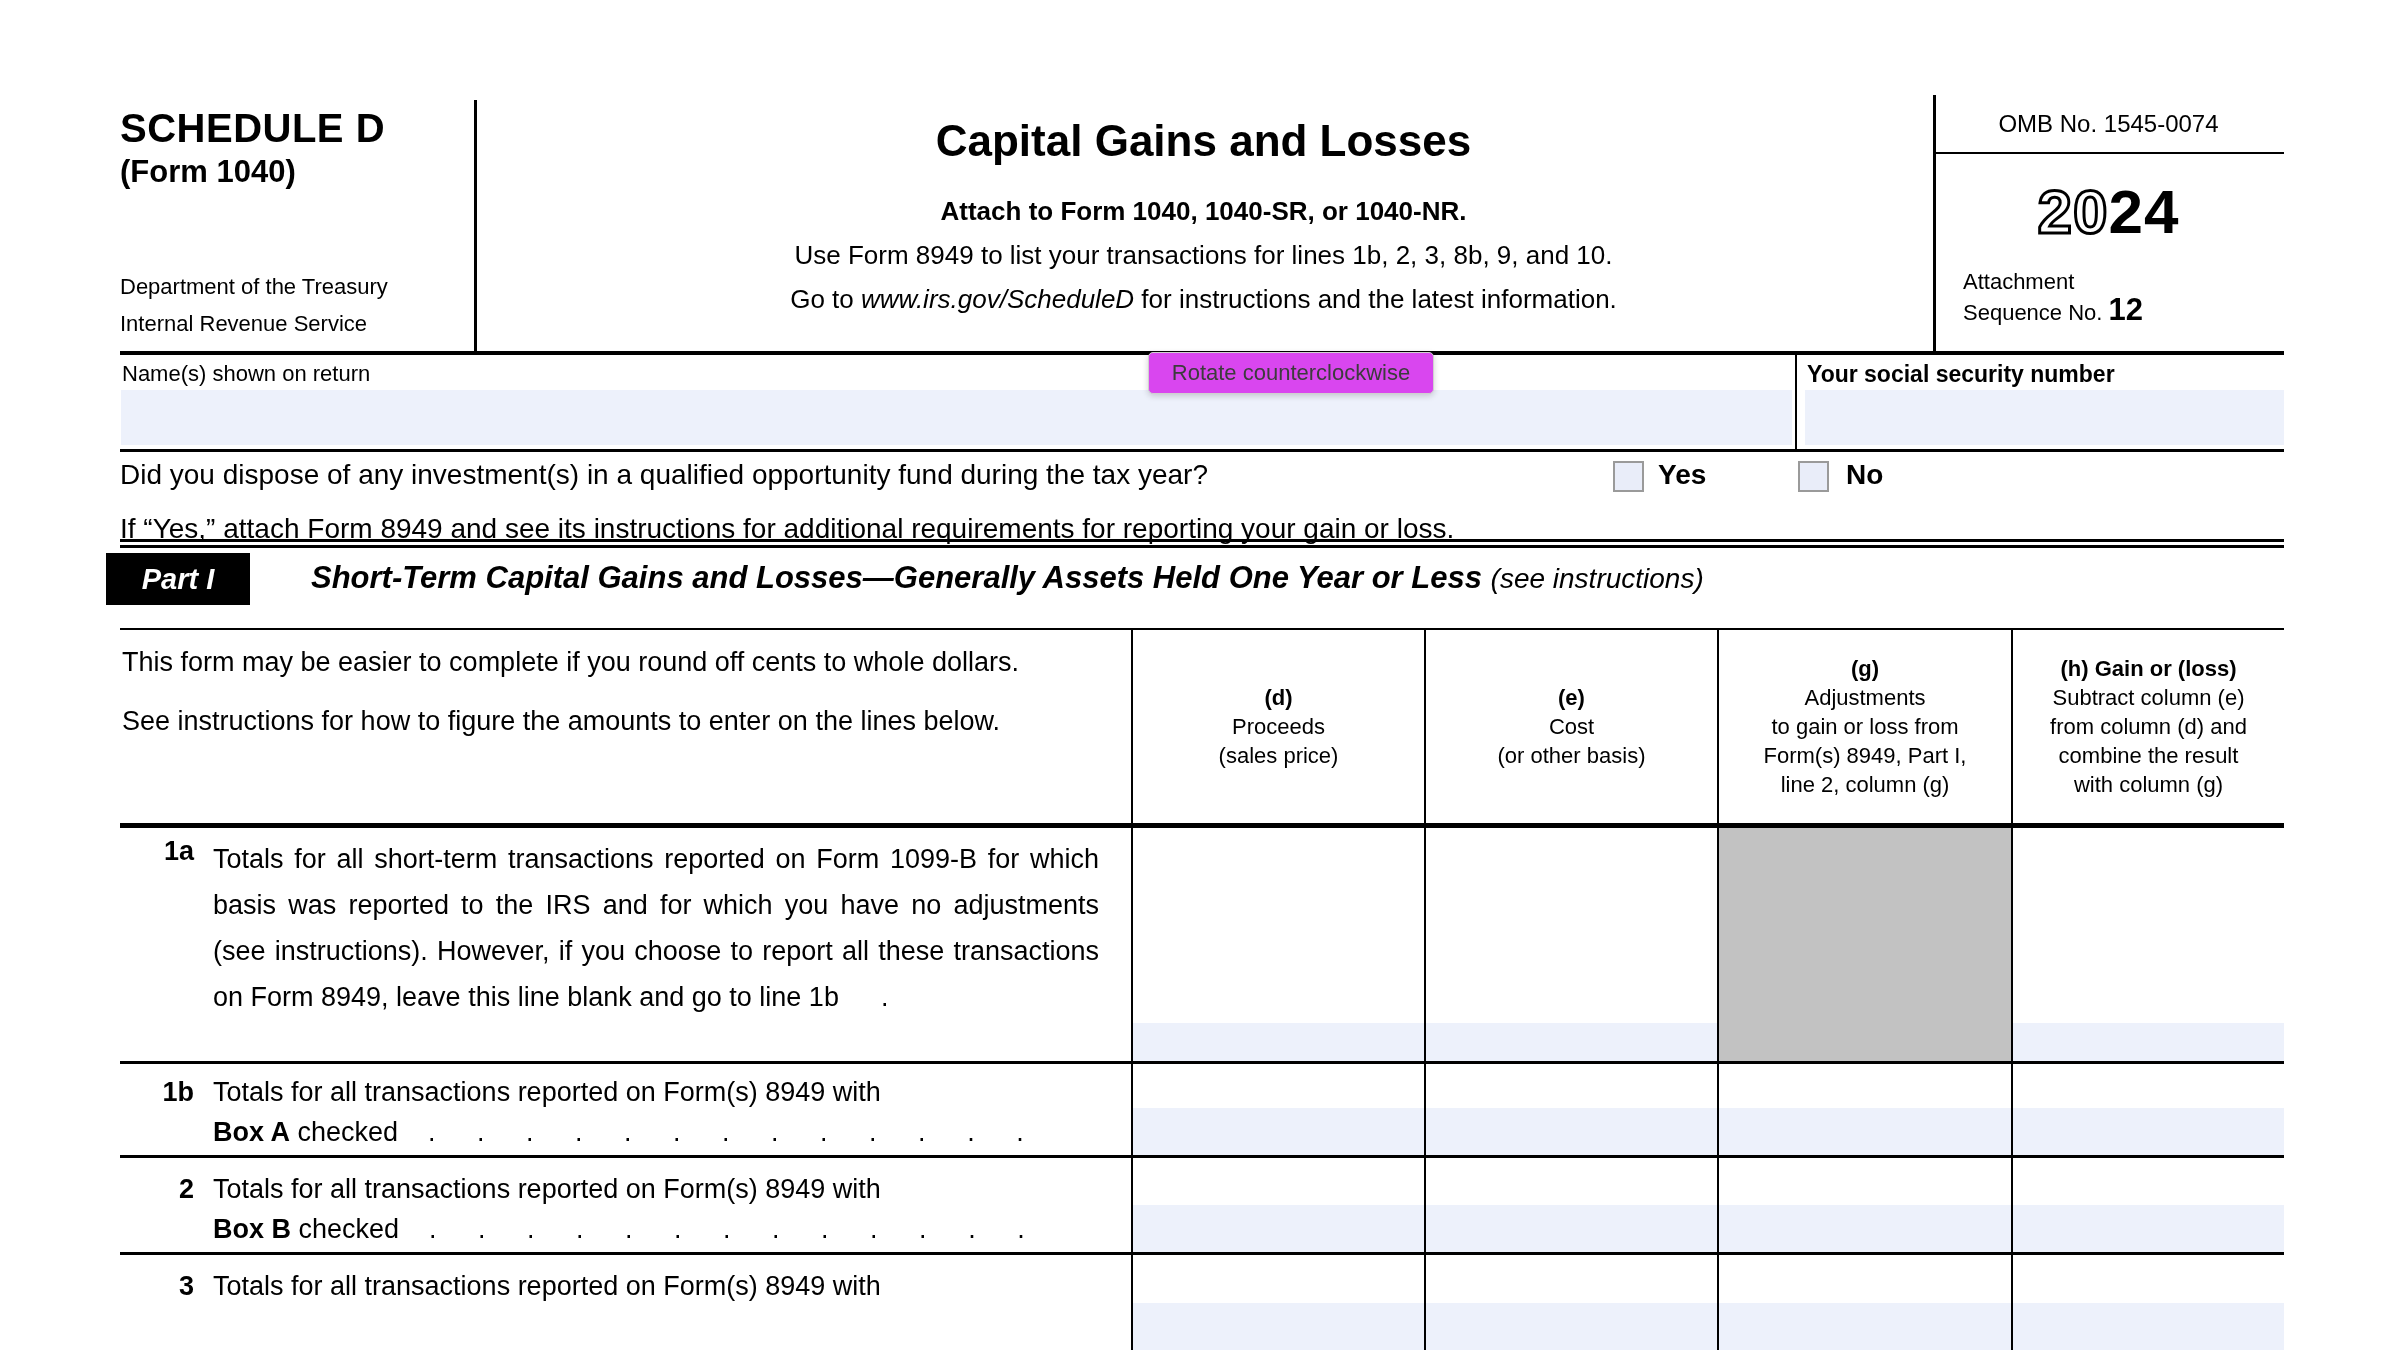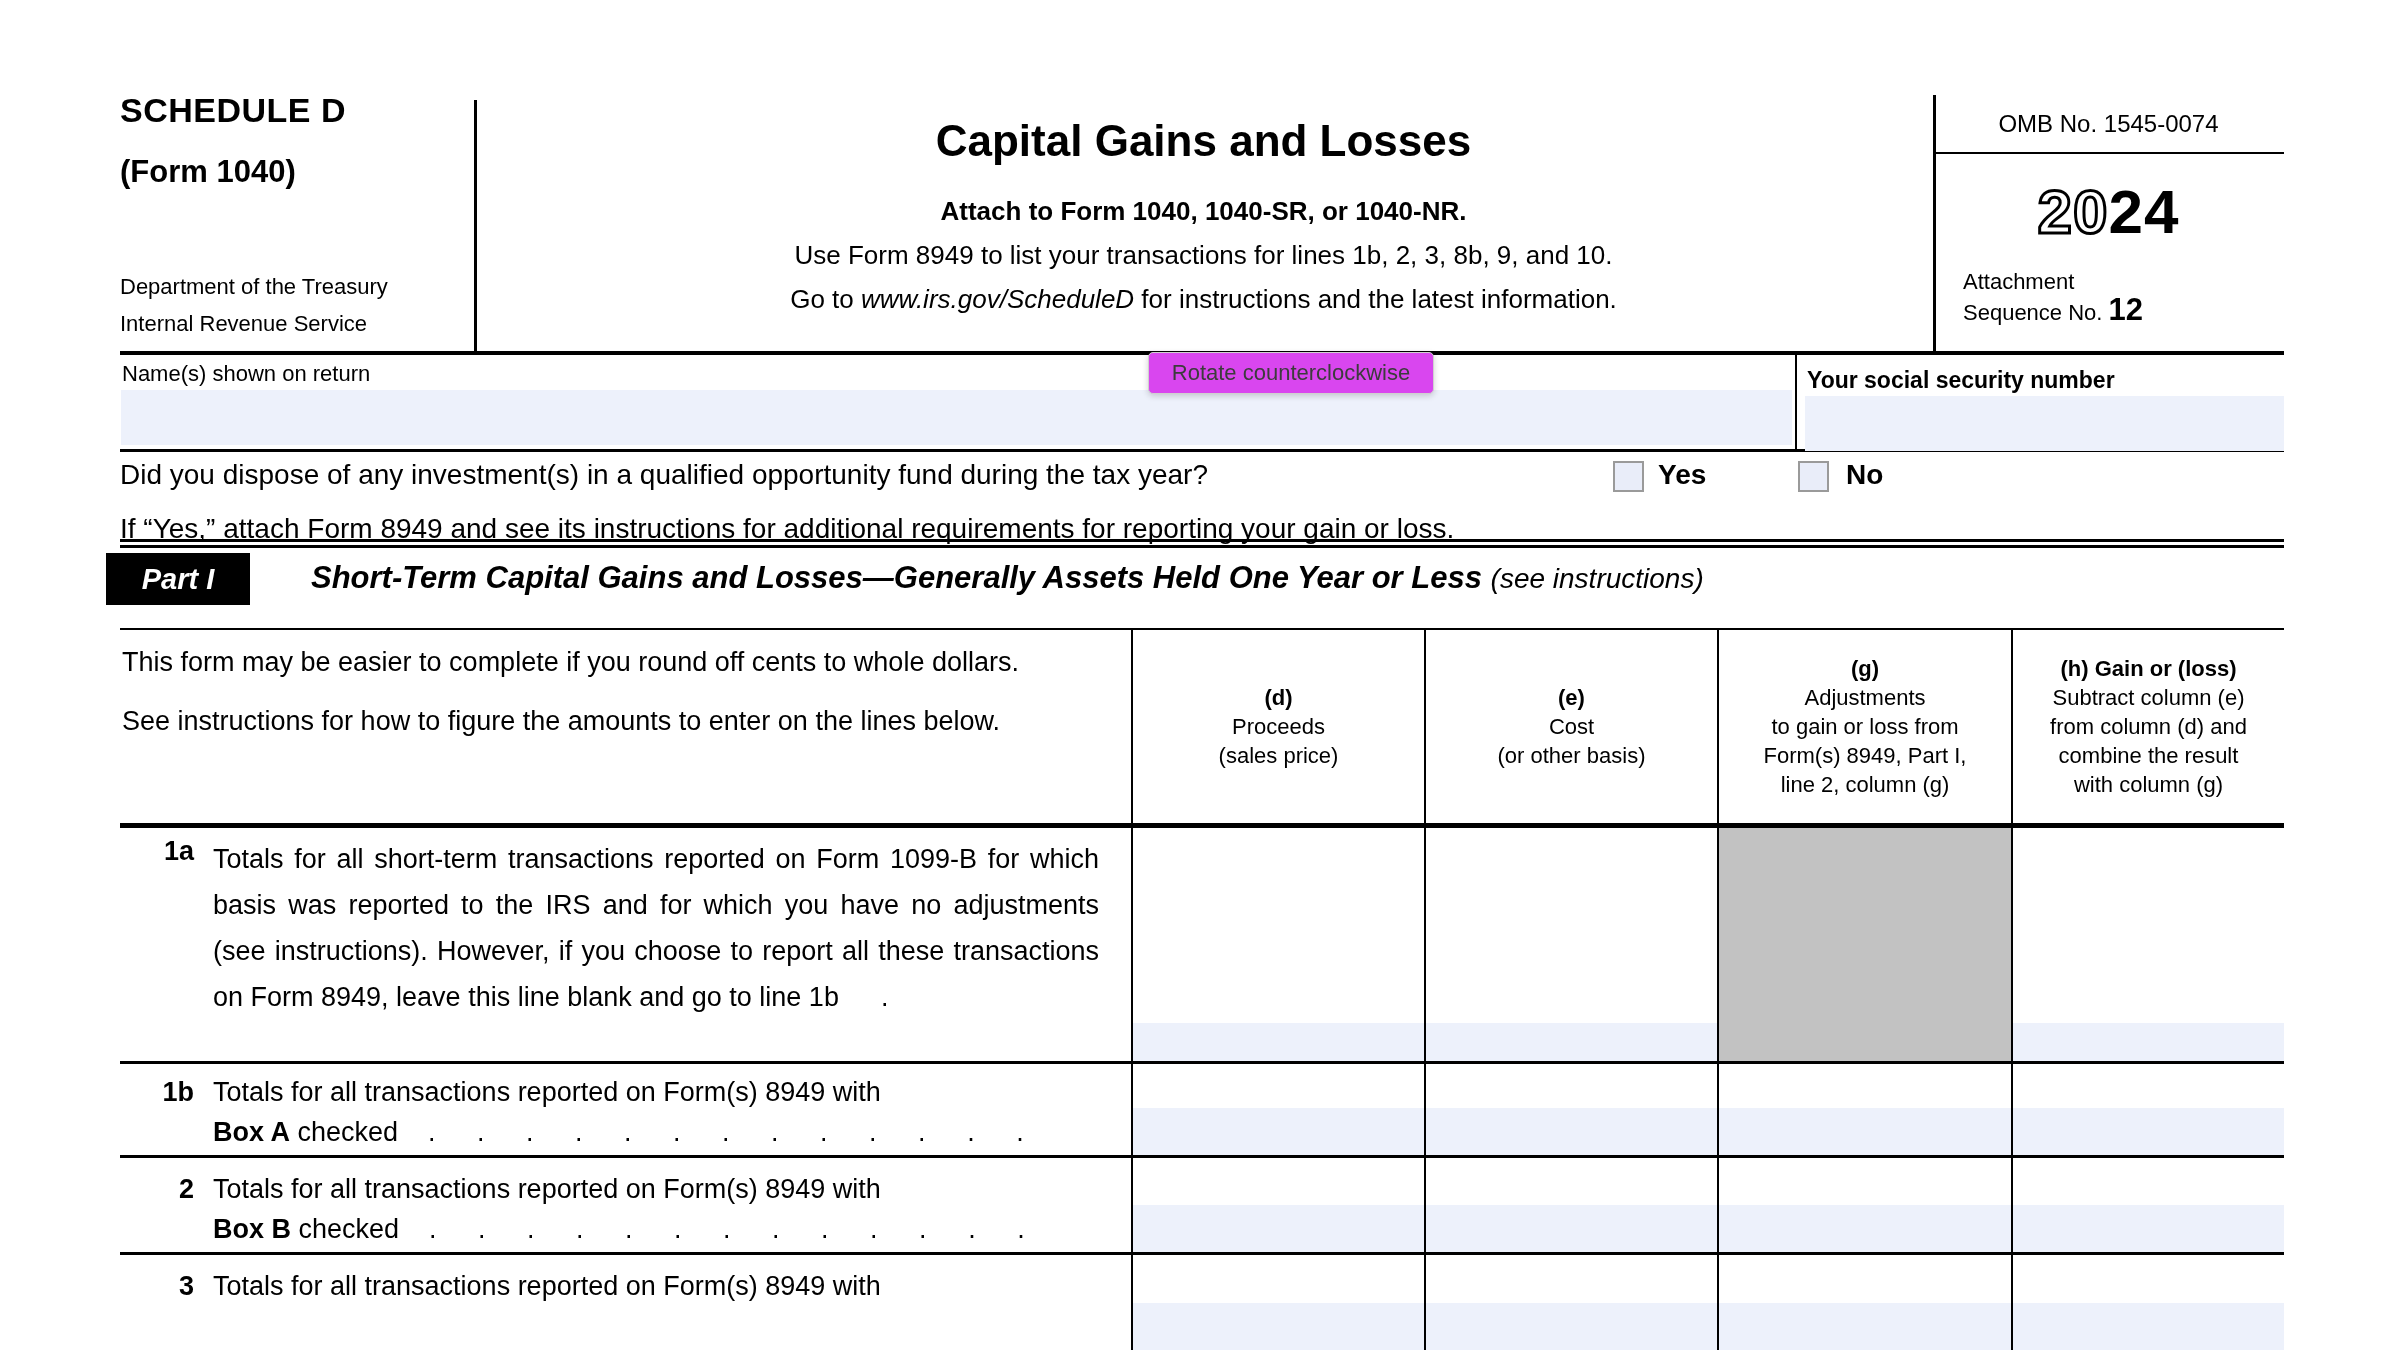--- a/index.html
+++ b/index.html
@@ -7,21 +7,21 @@
   body { font-family:"Liberation Sans", sans-serif; color:#000; }
   .page { position:relative; width:2400px; height:1350px; background:#fff; overflow:hidden; }
 
   
   .form-header { position:absolute; left:120px; top:60px; width:2164px; height:295px; border-bottom:4px solid #000; }
   .vline { position:absolute; width:3px; background:#000; }
   .vline1 { left:474px; top:100px; height:255px; }
   .vline2 { left:1933px; top:95px; height:260px; }
 
   .fh-left { position:absolute; left:0; top:0; width:350px; height:100%; }
-  .schedule { position:absolute; top:31px; font-size:34px; font-weight:700; letter-spacing:.5px; }
+  .schedule { position:absolute; top:46px; font-size:40px; font-weight:700; letter-spacing:.5px; }
   .form1040 { position:absolute; top:94px; font-size:31px; font-weight:700; }
   .dept { position:absolute; top:208px; font-size:22px; line-height:37px; }
 
   .fh-center { position:absolute; left:354px; top:0; width:1459px; height:100%; text-align:center; }
   .main-title { margin-top:56px; font-size:44px; font-weight:700; }
   .sub1 { margin-top:30px; font-size:26px; font-weight:700; }
   .sub2, .sub3 { margin-top:13px; font-size:26px; font-weight:400; }
   .sub3 .url { font-style:italic; }
 
   .fh-right { position:absolute; left:1813px; top:0; width:351px; height:100%; }
@@ -32,21 +32,21 @@
   .attach-seq { position:absolute; top:208px; left:30px; font-size:22px; line-height:28px; }
   .attach-no { font-size:31px; font-weight:700; }
 
   
   .name-row { position:absolute; left:120px; top:355px; width:2164px; height:97px; border-bottom:3px solid #000; }
   .name-block { position:absolute; left:0; top:0; width:1677px; height:100%; border-right:2px solid #000; }
   .field-label { font-size:22px; padding:6px 0 0 2px; }
   .field-label.bold { font-weight:700; font-size:23px; padding-left:10px; }
   .fill-input { position:absolute; background:#edf1fb; }
   .name-input { left:1px; right:3px; bottom:4px; height:55px; }
-  .ssn-block { position:absolute; left:1677px; top:6px; width:487px; height:100%; }
+  .ssn-block { position:absolute; left:1677px; top:0; width:487px; height:100%; }
   .ssn-input { left:8px; right:0; bottom:4px; height:55px; }
 
   
   .tooltip { position:absolute; left:1148px; top:352px; width:286px; height:42px; background:#d946ef;
              border:1px solid #d0d0d0; border-radius:5px; z-index:5; display:flex; align-items:center;
              justify-content:center; font-size:22px; color:#3c3c3c; box-shadow:0 2px 6px rgba(0,0,0,.18); }
 
   
   .question { position:absolute; left:120px; top:455px; width:2164px; height:93px; border-bottom:9px double #000; }
   .q-line1 { position:relative; font-size:28px; padding-top:4px; height:44px; }

